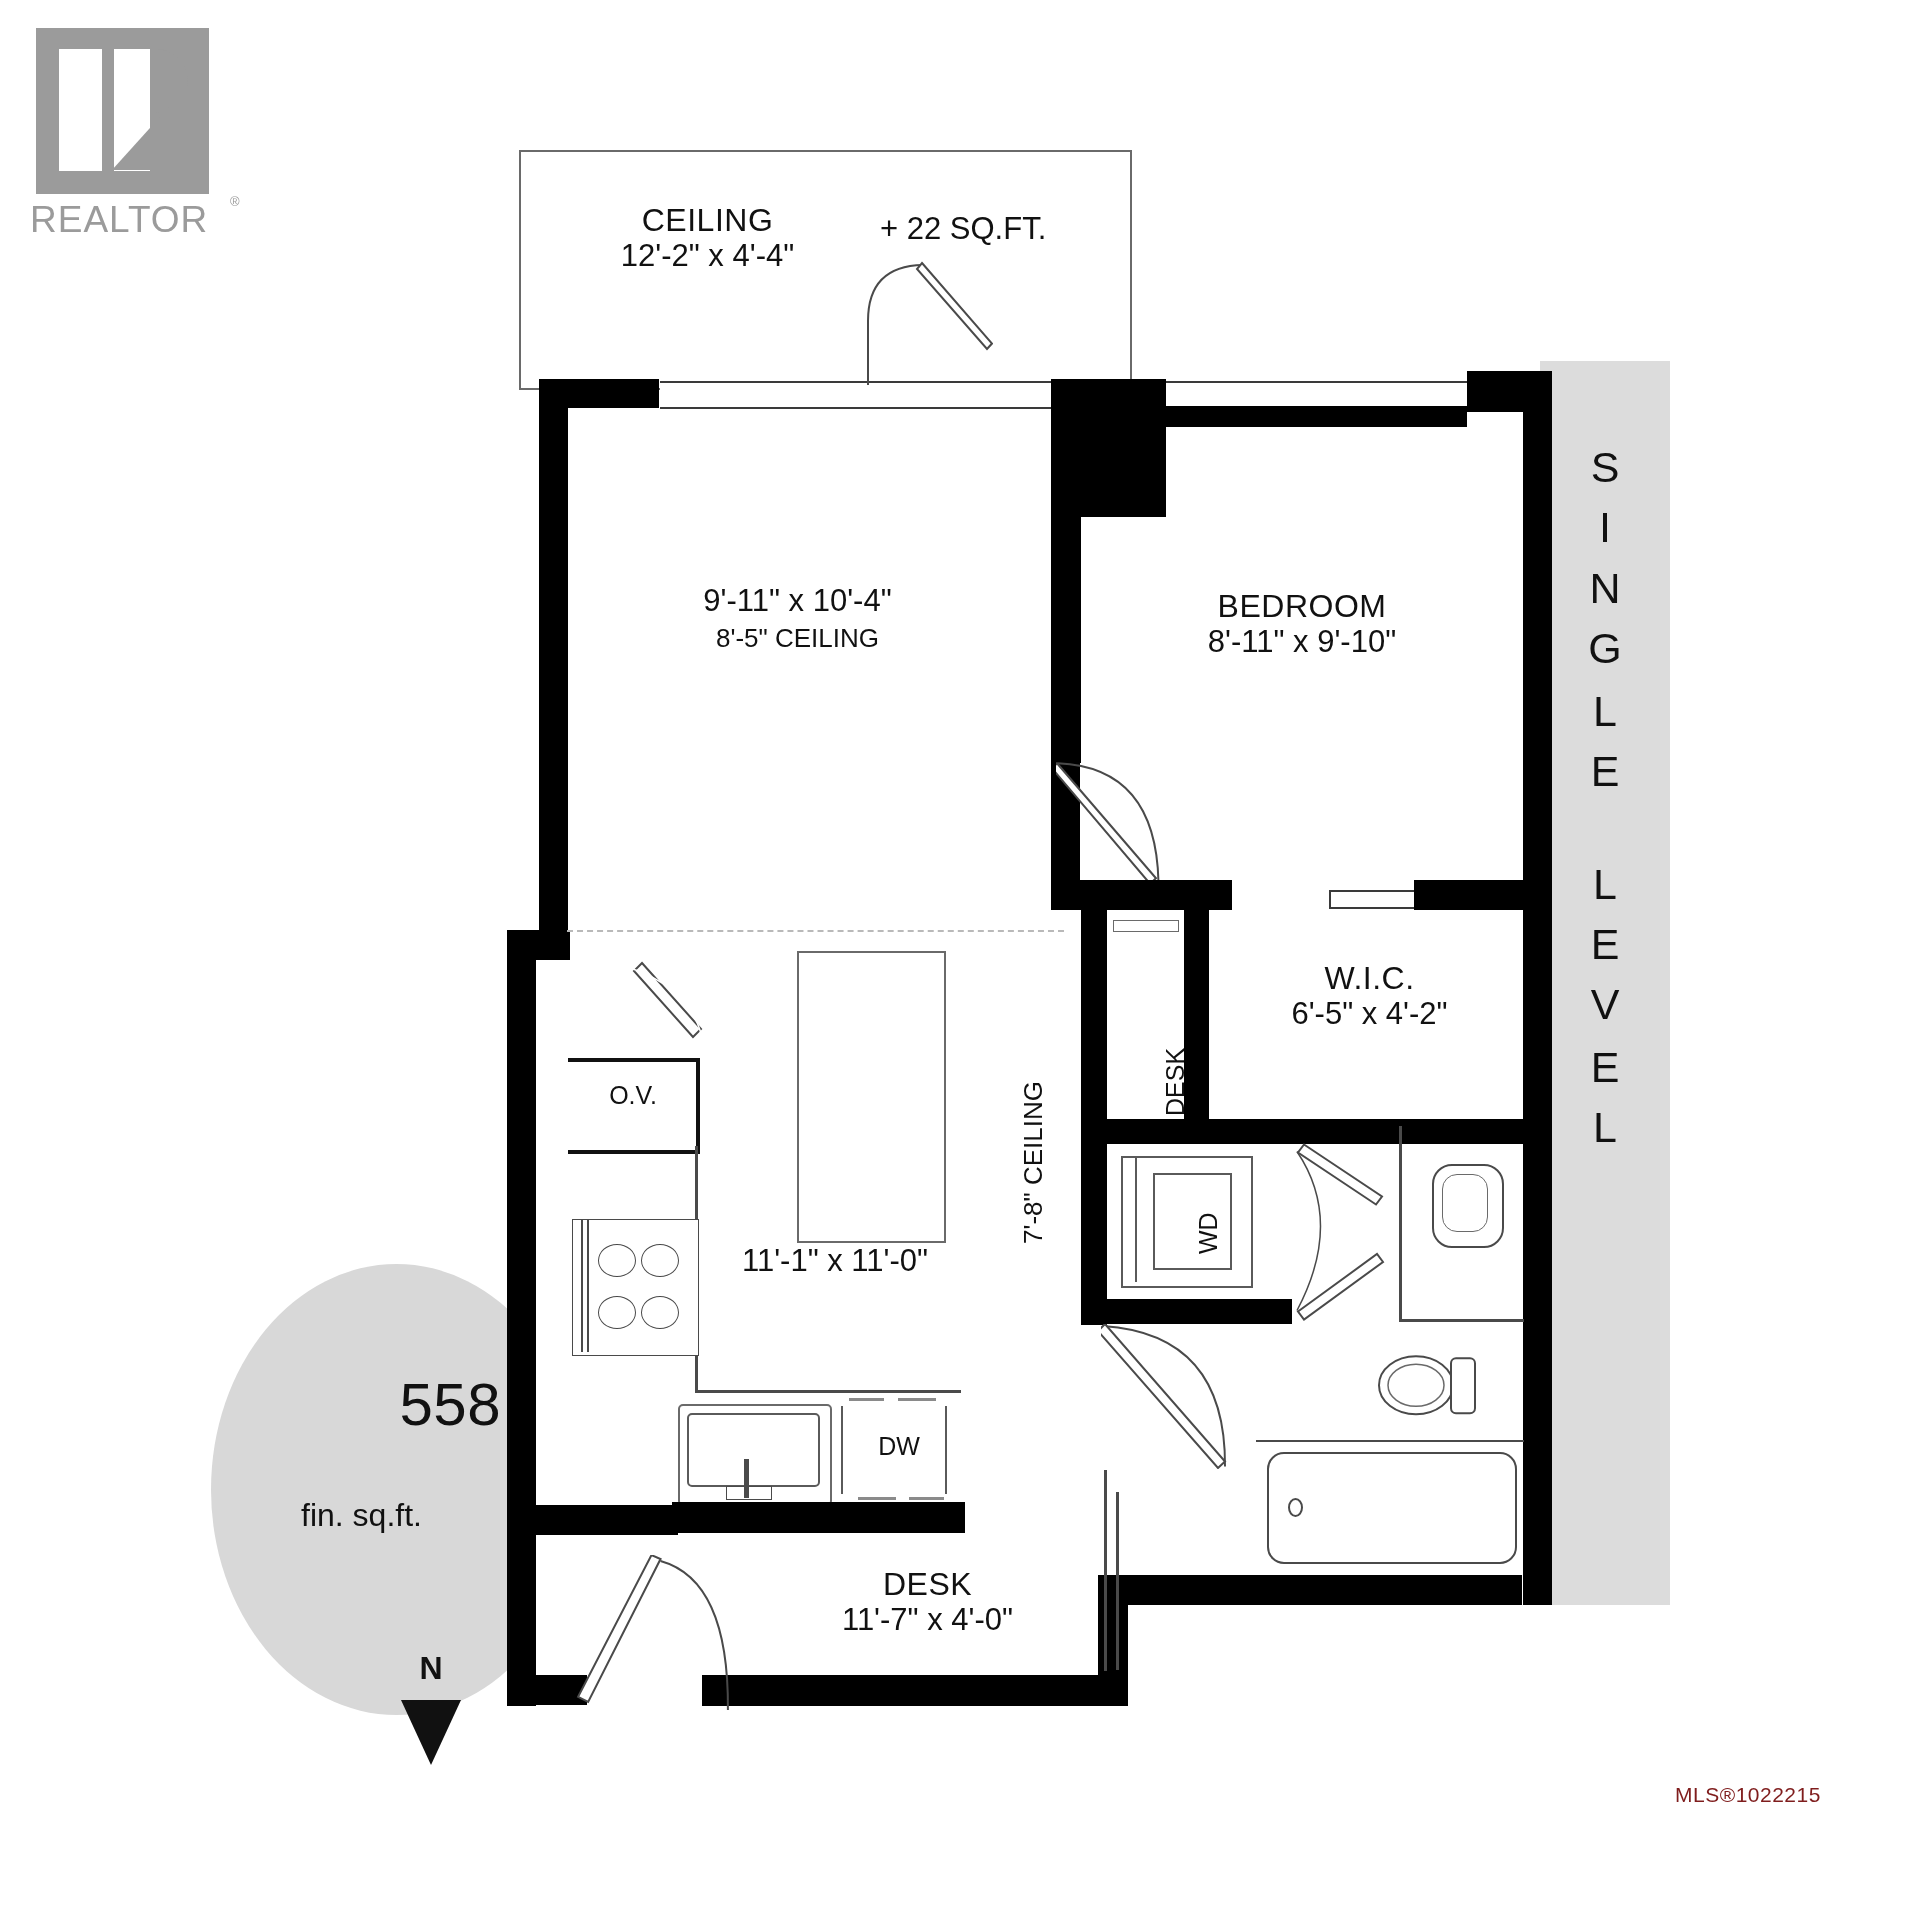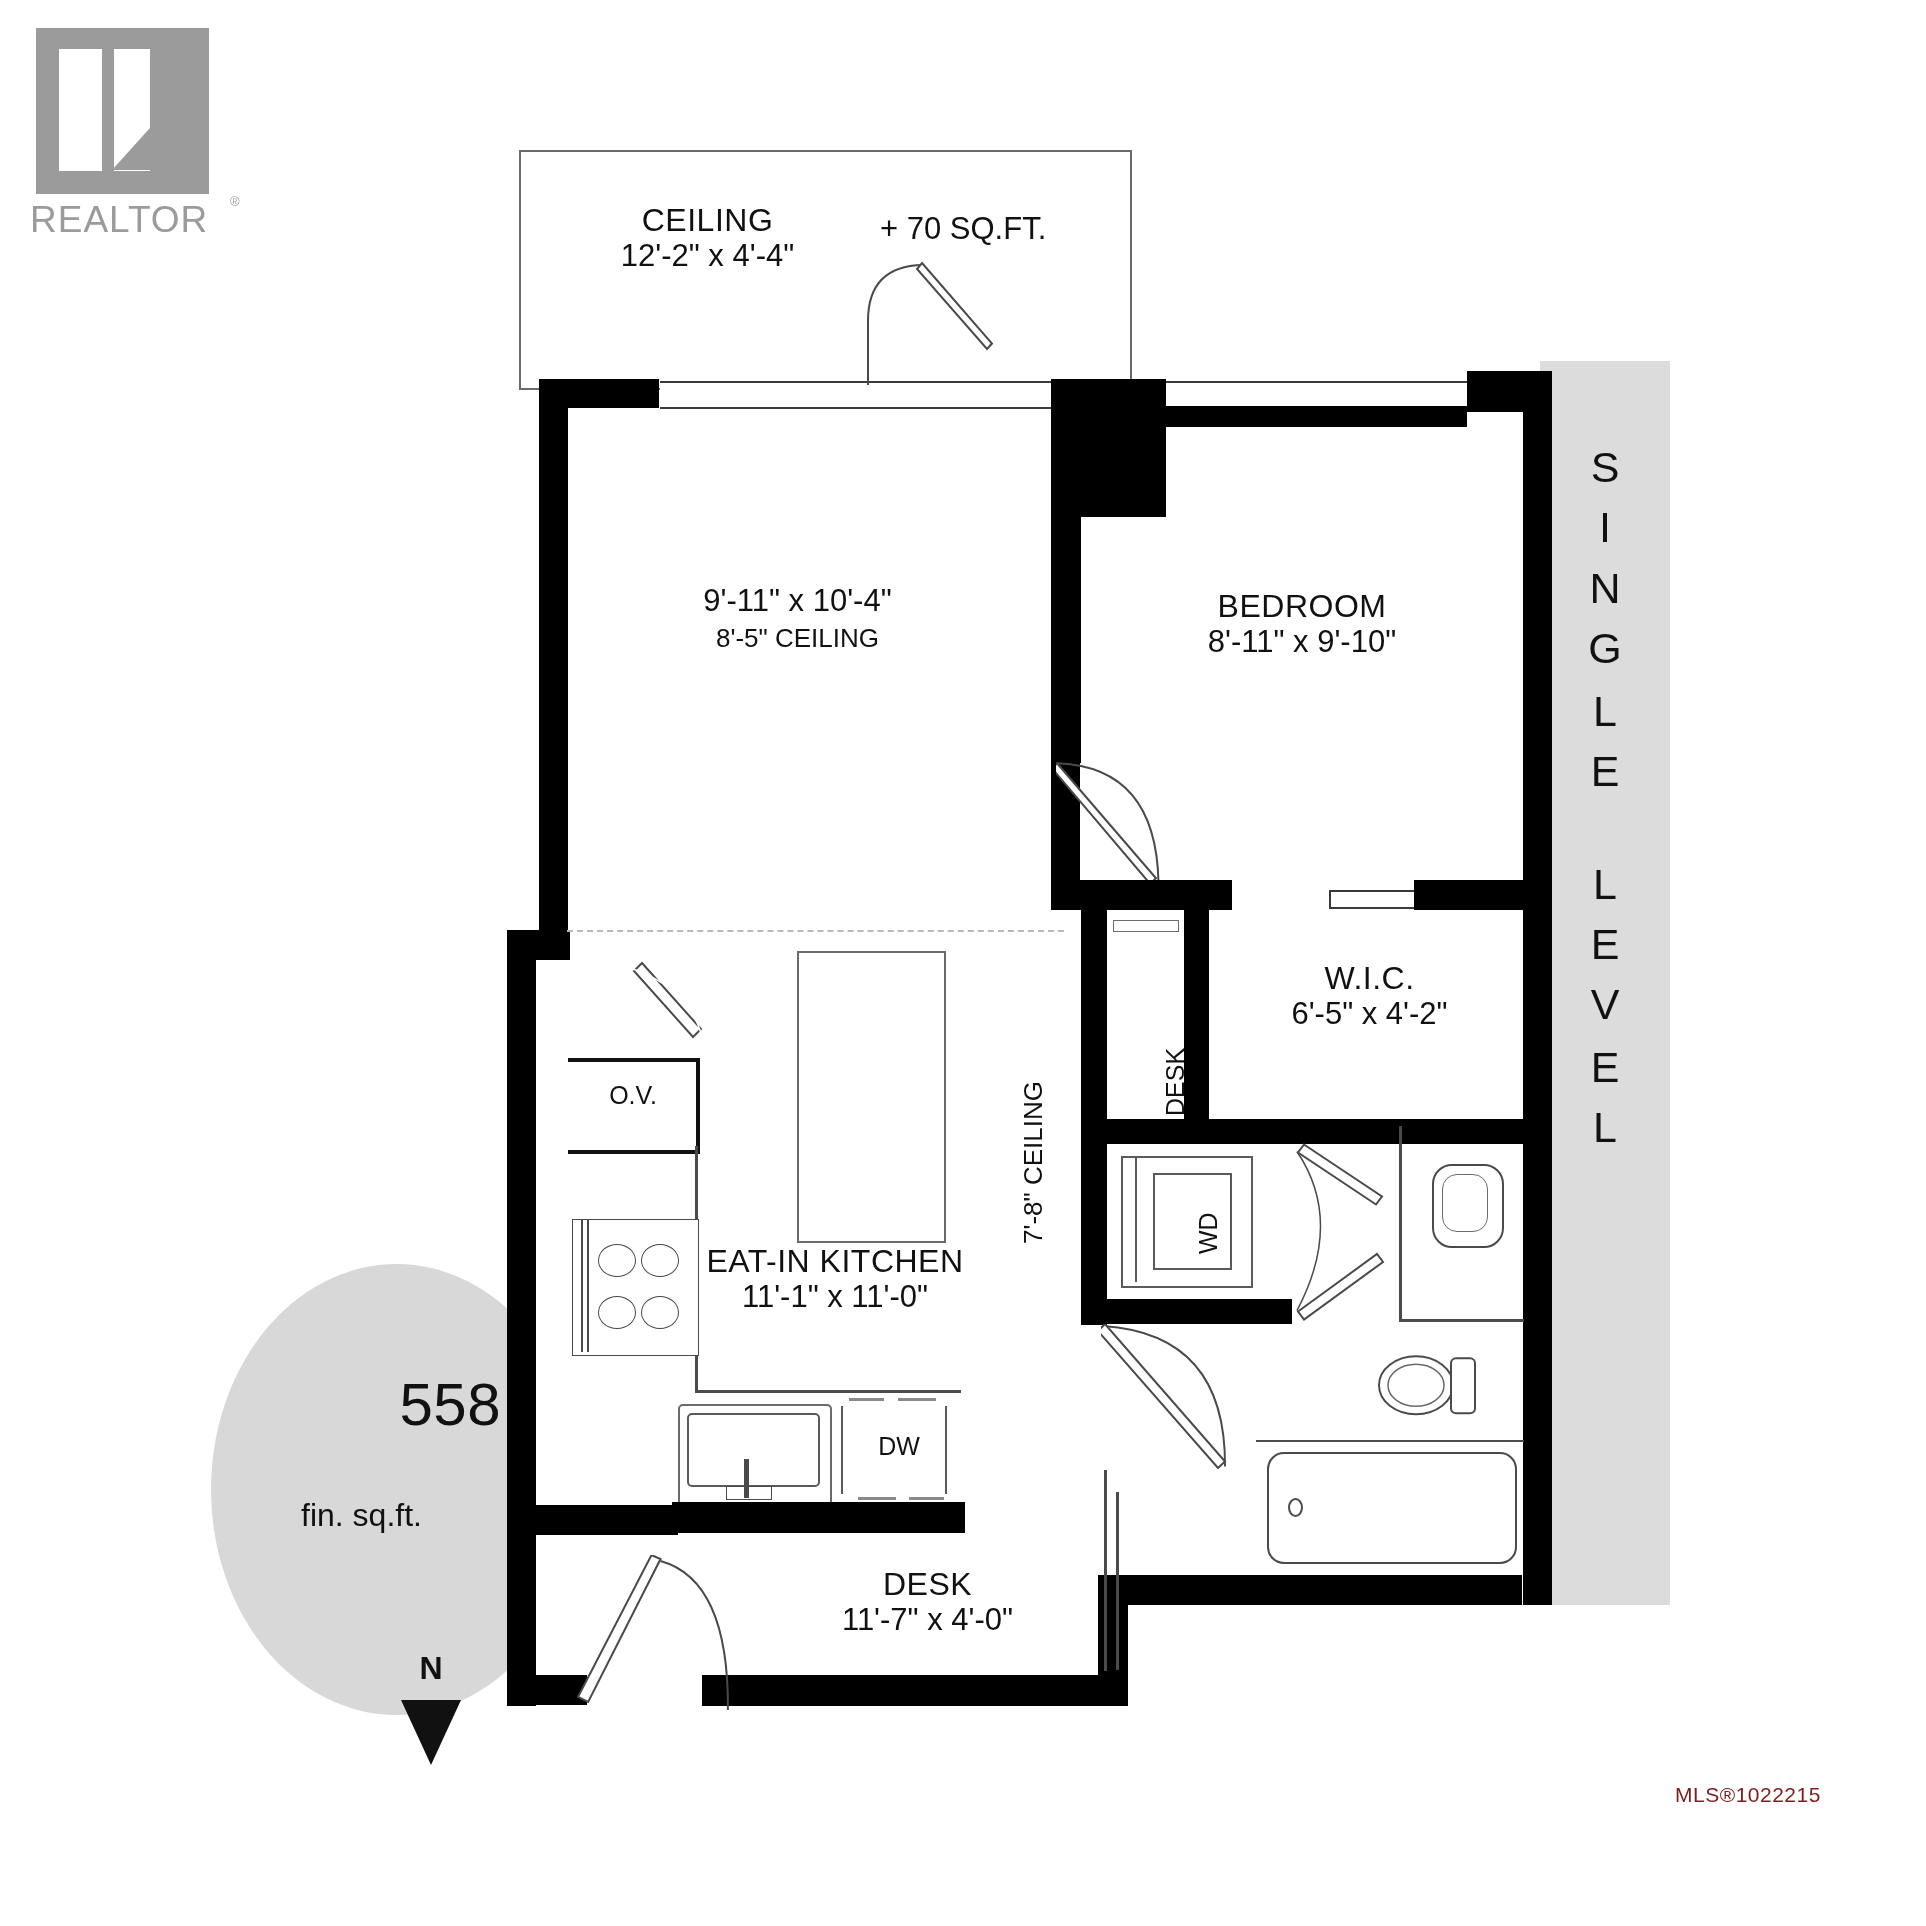--- a/index.html
+++ b/index.html
@@ -90,21 +90,21 @@
 <div class="abs" id="sqft-num">558</div>
 <div class="abs" id="sqft-unit">fin. sq.ft.</div>
 <div class="abs" id="north-letter">N</div>
 <div class="abs" id="north-arrow"></div>
 
 <div class="abs thin" style="left:519px;top:150px;width:609px;height:236px;border-width:2px;border-color:#6a6a6a;"></div>
 <div class="abs room-label" style="left:552px;top:203px;width:311px;">
   <div class="rl-name">CEILING</div>
   <div class="rl-dim">12'-2" x 4'-4"</div>
 </div>
-<div class="abs rl-dim" style="left:880px;top:211px;">+ 70 SQ.FT.</div>
+<div class="abs rl-dim" style="left:880px;top:211px;">+ 22 SQ.FT.</div>
 
 <div class="abs wall" style="left:539px;top:379px;width:120px;height:29px;"></div>
 
 <div class="abs" style="left:660px;top:381px;width:361px;height:24px;background:#fff;border-top:2px solid #3a3a3a;border-bottom:2px solid #3a3a3a;"></div>
 
 <div class="abs" style="left:863px;top:261px;width:130px;height:125px;overflow:hidden;">
   <svg width="130" height="125" viewBox="0 0 260 250">
     <path d="M10,248 L10,120 Q10,10 120,8" fill="none" stroke="#4a4a4a" stroke-width="4"></path>
     <path d="M118,4 L258,165 L248,176 L108,16 Z" fill="#fff" stroke="#4a4a4a" stroke-width="4"></path>
   </svg>
@@ -259,21 +259,20 @@
   <div class="rl-name">BEDROOM</div>
   <div class="rl-dim">8'-11" x 9'-10"</div>
 </div>
 
 <div class="abs room-label" style="left:1214px;top:961px;width:311px;">
   <div class="rl-name">W.I.C.</div>
   <div class="rl-dim">6'-5" x 4'-2"</div>
 </div>
 
 <div class="abs room-label" style="left:627px;top:1244px;width:416px;">
-  <div class="rl-name">EAT-IN KITCHEN</div>
   <div class="rl-dim">11'-1" x 11'-0"</div>
 </div>
 <div class="abs rl-ceil rot90" style="left:1018px;top:1244px;">7'-8" CEILING</div>
 
 <div class="abs room-label" style="left:722px;top:1567px;width:411px;">
   <div class="rl-name">DESK</div>
   <div class="rl-dim">11'-7" x 4'-0"</div>
 </div>
 
 <div class="abs" id="mls">MLS®1022215</div>

